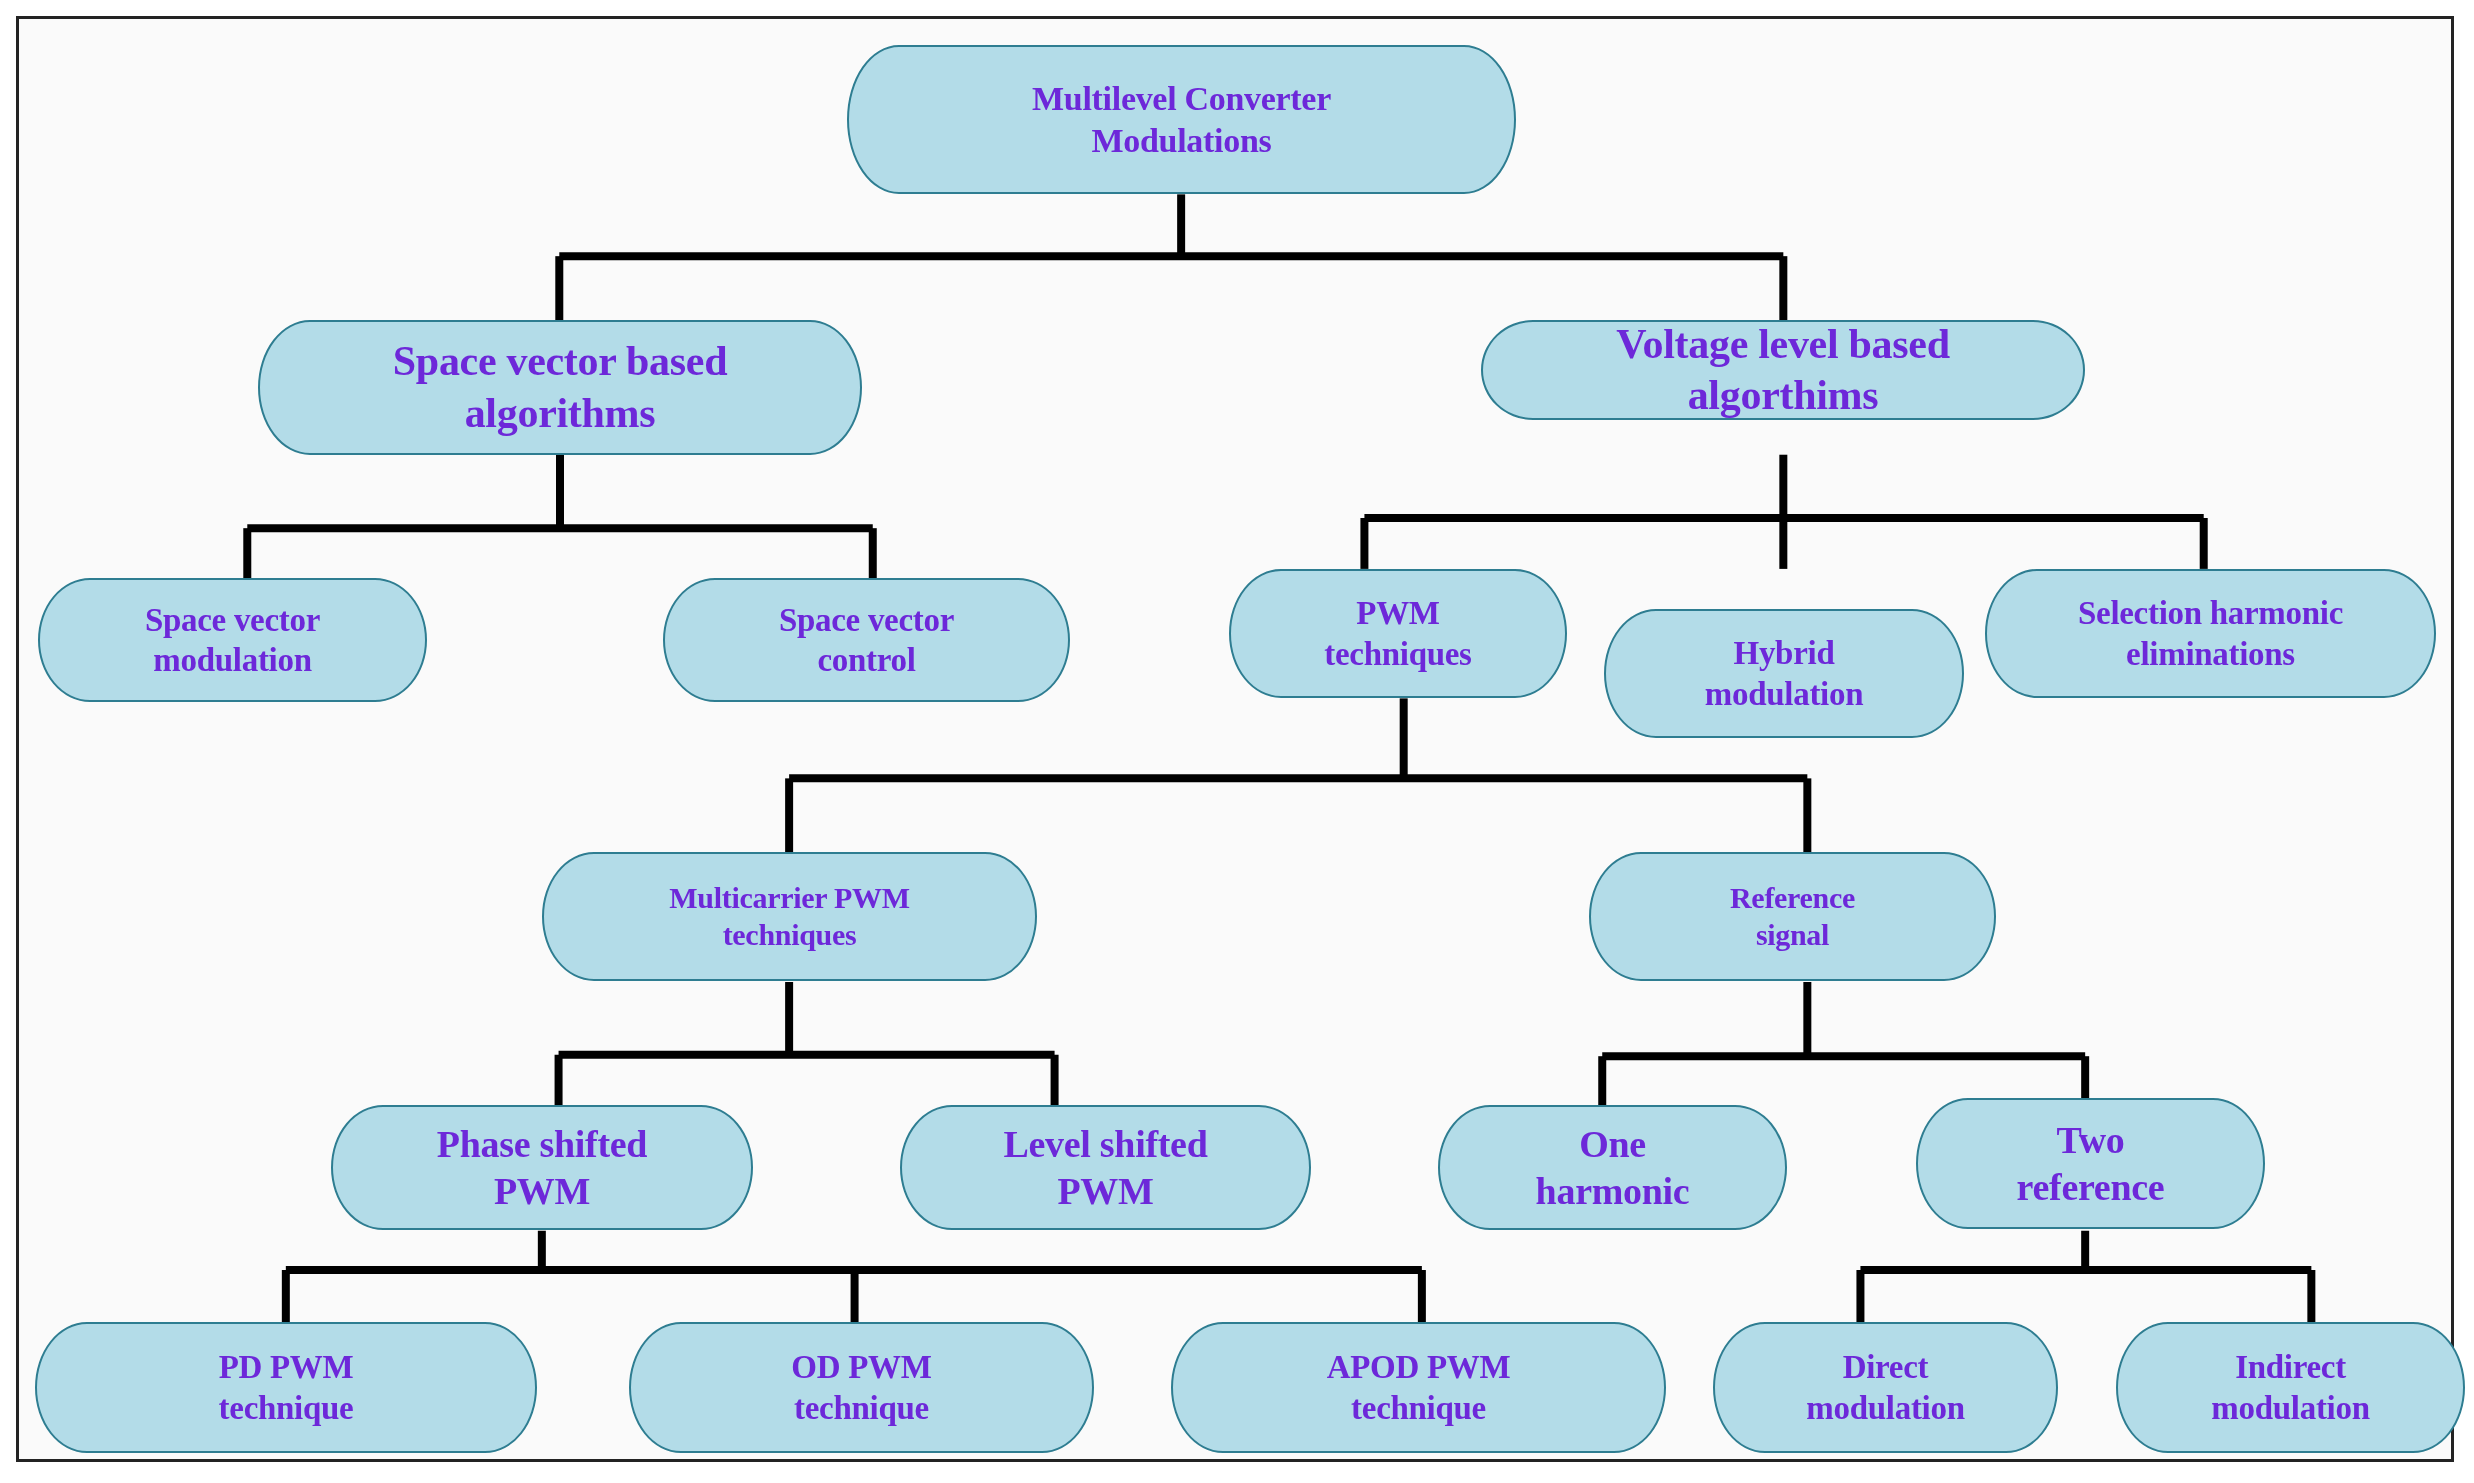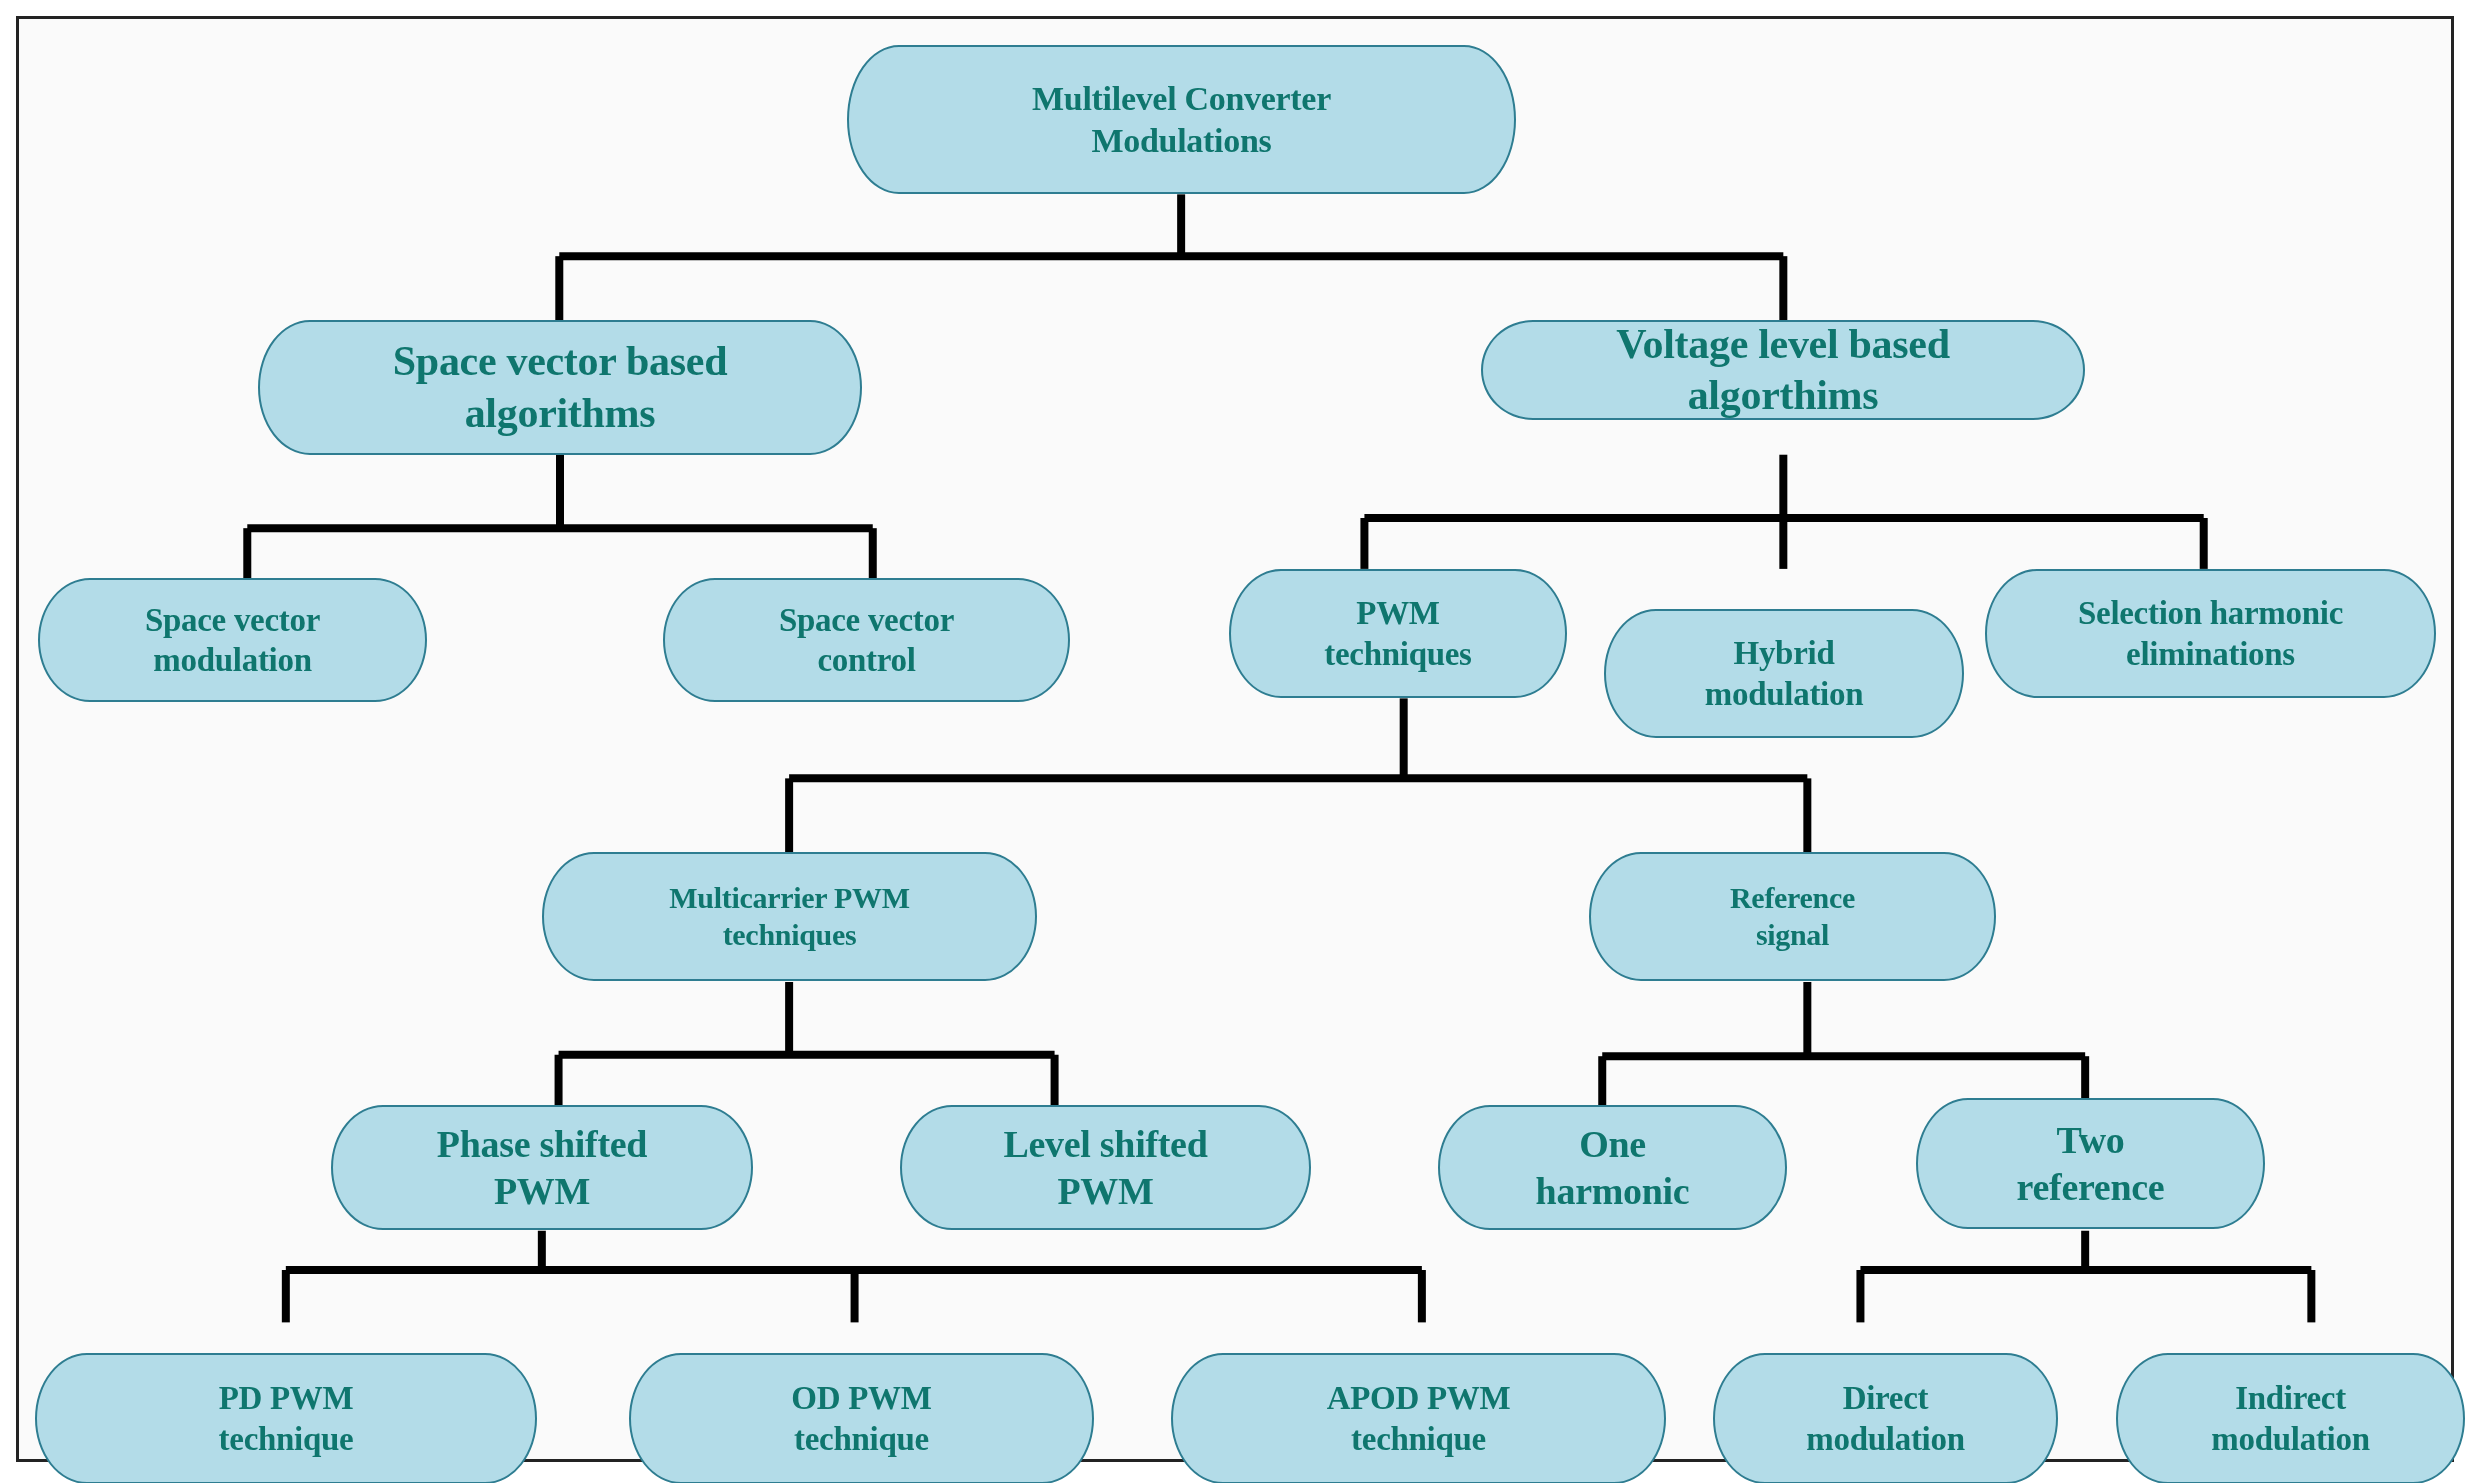--- a/index.html
+++ b/index.html
@@ -37,33 +37,33 @@
   .node {
     position: absolute;
     box-sizing: border-box;
     background: #b3dce8;
     border: 2.2px solid #2e7d91;
     border-radius: 52px / 50%;
     display: flex;
     align-items: center;
     justify-content: center;
     text-align: center;
-    color: #0f766e;
+    color: #6d28d9;
     font-weight: bold;
     line-height: 1.22;
     letter-spacing: -0.3px;
     white-space: pre-line;
     padding: 0 10.2px;
   }
   .n-root      { font-size: 34px; }
   .n-l2        { font-size: 42px; }
   .n-l3        { font-size: 33px; font-family: Liberation Serif, serif; }
   .n-l4        { font-size: 30px; }
   .n-l5        { font-size: 38px; }
-  .n-l6        { font-size: 33px; margin-top: 31px; }
+  .n-l6        { font-size: 33px; }
 </style>
 </head>
 <body>
 
 <div id="canvas">
   <div id="frame"></div>
 
   <svg id="edges" viewBox="0 0 3403 2040" xmlns="http://www.w3.org/2000/svg">
     <g stroke="#000000" fill="none" stroke-linecap="butt">
 

